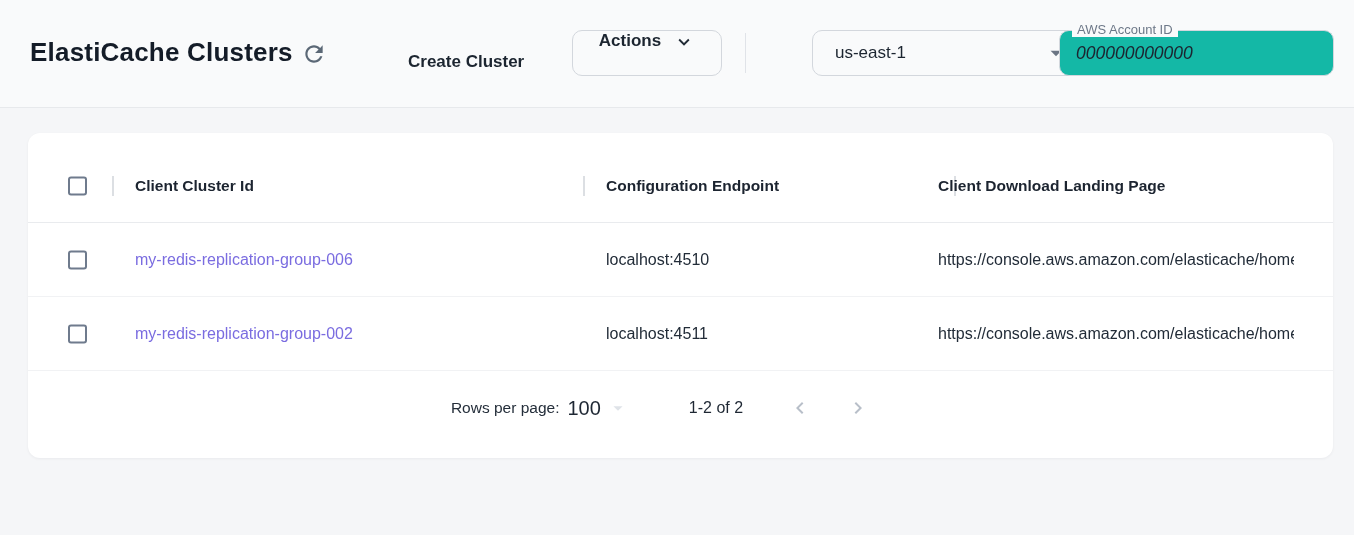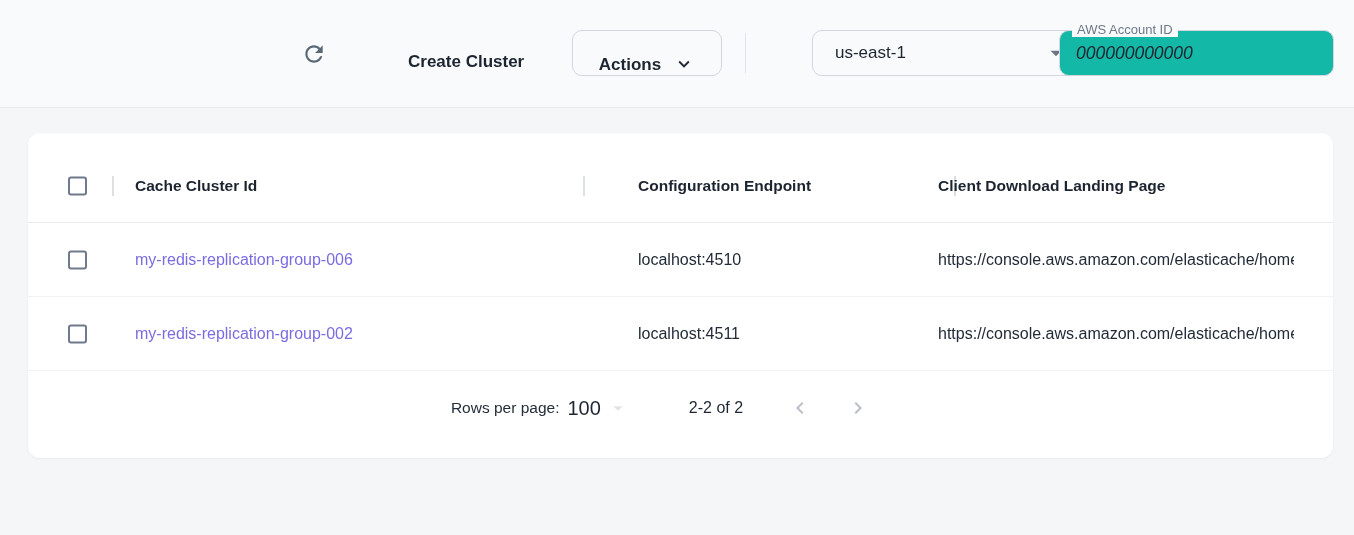--- a/index.html
+++ b/index.html
@@ -27,21 +27,21 @@
   .create-cluster-btn {
     position: absolute; left: 398px; top: 46px; height: 32px;
     background: transparent; border: none; cursor: pointer;
     font-family: inherit; font-size: 17px; font-weight: 700; color: #1c2530;
     padding: 0 10px;
   }
   .actions-btn {
     position: absolute; left: 572px; top: 30px; width: 150px; height: 46px;
     background: #f9fafb; border: 1px solid #d3d7dd; border-radius: 10px;
     cursor: pointer; font-family: inherit;
-    display: flex; align-items: flex-end; justify-content: center; gap: 12px;
+    display: flex; align-items: flex-start; justify-content: center; gap: 12px;
     font-size: 17px; font-weight: 700; color: #1c2530;
   }
   .topbar-divider {
     position: absolute; left: 745px; top: 33px; width: 1px; height: 40px;
     background: #e0e3e8;
   }
   .region-select {
     position: absolute; left: 768px; top: 30px; width: 270px; height: 46px;
     background: #f9fafb; border: 1px solid #d3d7dd; border-radius: 10px;
     cursor: pointer;
@@ -94,21 +94,21 @@
   .sep-1 { left: 84px; } .sep-2 { left: 555px; } .sep-3 { left: 926px; }
 
   .col-head {
     position: absolute; top: 50%; transform: translateY(-50%);
     font-size: 15.5px; font-weight: 700; color: #1c2430; white-space: nowrap;
   }
   .cell {
     position: absolute; top: 50%; transform: translateY(-50%);
     font-size: 16px; color: #222c38; white-space: nowrap;
   }
-  .c1 { left: 107px; } .c2 { left: 610px; } .c3 { left: 910px; width: 356px; overflow: hidden; }
+  .c1 { left: 107px; } .c2 { left: 578px; } .c3 { left: 910px; width: 356px; overflow: hidden; }
   .cluster-link { color: #7a6ce0; text-decoration: none; cursor: pointer; }
 
   
   .pagination {
     position: absolute; left: 0; top: 238px; width: 100%; height: 74px;
     display: flex; align-items: center; justify-content: center;
     padding-right: 37px;
   }
   .rpp-label { font-size: 15.5px; color: #242e3a; }
   .rpp-select {
@@ -122,20 +122,21 @@
     background: transparent; border: none; width: 30px; height: 30px;
     padding: 3px; cursor: default;
   }
   .nav-prev { margin-left: 42px; }
   .nav-next { margin-left: 28px; }
 </style>
 </head>
 <body>
 
 <div class="topbar">
+  <h1 class="page-title">ElastiCache Clusters</h1>
 
   <button class="refresh-btn">
     <svg width="26" height="26" viewBox="0 0 24 24">
       <path fill="#5b6876" d="M17.65 6.35C16.2 4.9 14.21 4 12 4c-4.42 0-7.99 3.58-7.99 8s3.57 8 7.99 8c3.73 0 6.84-2.55 7.73-6h-2.08c-.82 2.33-3.04 4-5.65 4-3.31 0-6-2.69-6-6s2.69-6 6-6c1.66 0 3.14.69 4.22 1.78L13 11h7V4l-2.35 2.35z"></path>
     </svg>
   </button>
 
   <button class="create-cluster-btn">Create Cluster</button>
 
   <button class="actions-btn">
@@ -159,21 +160,21 @@
     <span class="field-label">AWS Account ID</span>
     <input type="text" value="000000000000" style="">
   </div>
 </div>
 
 <div class="card">
 
   <div class="grid-header">
     <button class="cbx" role="checkbox" aria-checked="false"></button>
     <span class="col-sep sep-1"></span>
-    <span class="col-head c1">Cache Cluster Id</span>
+    <span class="col-head c1">Client Cluster Id</span>
     <span class="col-sep sep-2"></span>
     <span class="col-head c2">Configuration Endpoint</span>
     <span class="col-sep sep-3"></span>
     <span class="col-head c3">Client Download Landing Page</span>
   </div>
 
   <div class="grid-row row-1">
     <button class="cbx" role="checkbox" aria-checked="false"></button>
     <span class="cell c1"><a class="cluster-link">my-redis-replication-group-006</a></span>
     <span class="cell c2">localhost:4510</span>
@@ -188,21 +189,21 @@
   </div>
 
   <div class="pagination">
     <span class="rpp-label">Rows per page:</span>
     <span class="rpp-select" role="combobox">
       <span>100</span>
       <svg width="22" height="22" viewBox="0 0 24 24">
         <path fill="#dfe3e8" d="M7 10l5 5 5-5z"></path>
       </svg>
     </span>
-    <span class="range-label">2-2 of 2</span>
+    <span class="range-label">1-2 of 2</span>
     <button class="page-nav-btn nav-prev" disabled="">
       <svg width="24" height="24" viewBox="0 0 24 24">
         <path fill="#b8bfc9" d="M15.41 16.59 10.83 12l4.58-4.59L14 6l-6 6 6 6 1.41-1.41z"></path>
       </svg>
     </button>
     <button class="page-nav-btn nav-next" disabled="">
       <svg width="24" height="24" viewBox="0 0 24 24">
         <path fill="#b8bfc9" d="M8.59 16.59 13.17 12 8.59 7.41 10 6l6 6-6 6-1.41-1.41z"></path>
       </svg>
     </button>

